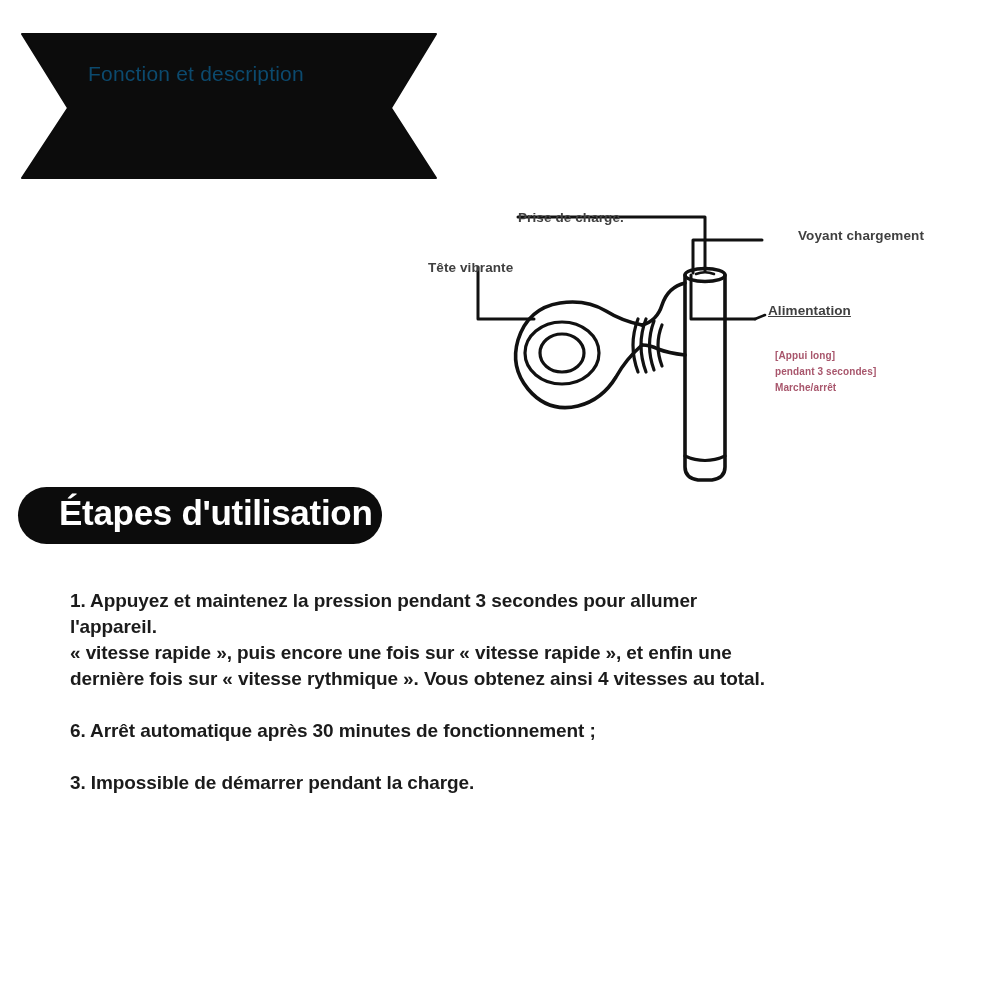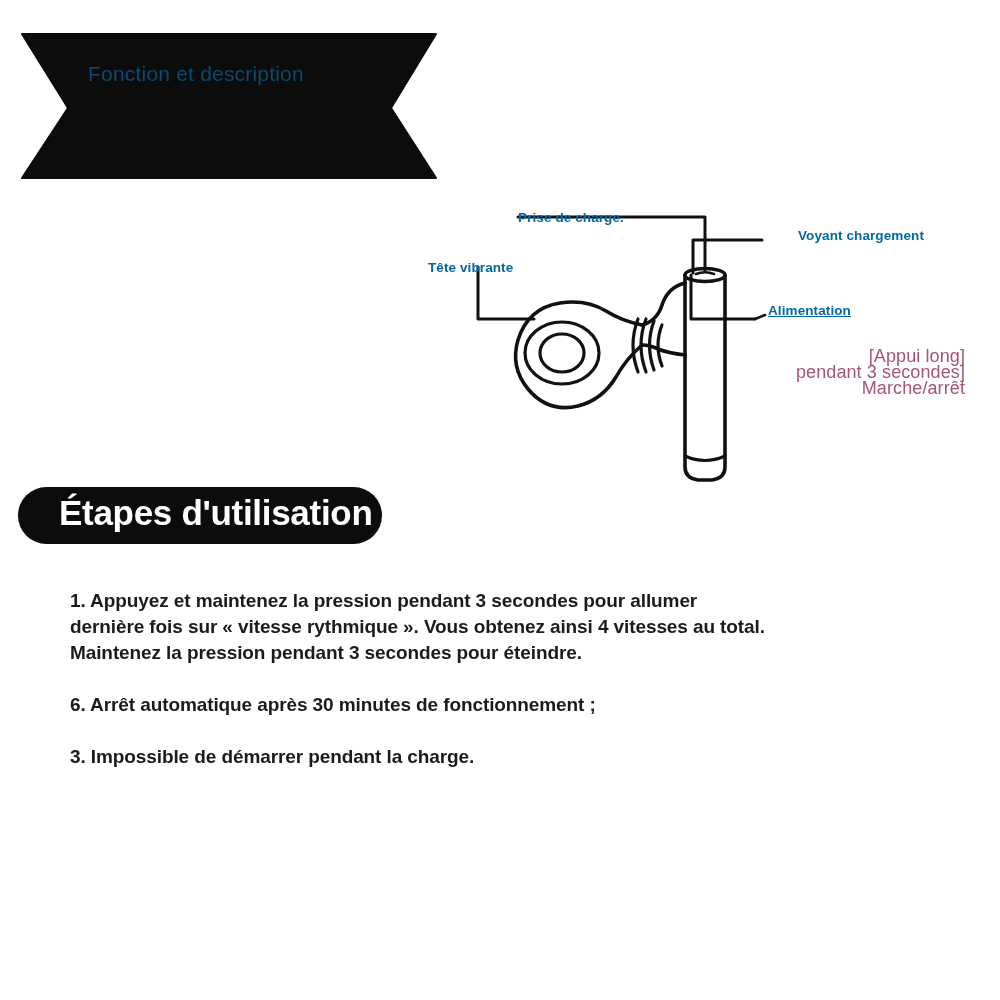--- a/index.html
+++ b/index.html
@@ -54,39 +54,39 @@
     width: 560px;
     height: 290px;
   }
   #device-diagram svg { display: block; }
 
   .diagram-label {
     position: absolute;
     font-family: "Liberation Sans", sans-serif;
     font-size: 13.5px;
     font-weight: bold;
-    color: #0369a1;
+    color: #404040;
     white-space: nowrap;
     letter-spacing: 0.1px;
   }
   #label-prise        { left: 518px; top: 210px; }
   #label-voyant       { left: 790px; top: 228px; margin-left: 8px; }
   #label-tete         { left: 428px; top: 260px; }
   #label-alimentation { left: 768px; top: 303px; text-decoration: underline; }
 
   #note-long-press {
     position: absolute;
     left: 775px;
     top: 348px;
     width: 190px;
-    text-align: right;
+    text-align: left;
     color: #a8566c;
     font-family: "Liberation Sans", sans-serif;
-    font-size: 18px;
-    font-weight: normal;
+    font-size: 10px;
+    font-weight: bold;
     line-height: 16px;
     letter-spacing: 0.1px;
   }
   #note-long-press div { white-space: nowrap; }
 
   
   #steps-pill {
     position: absolute;
     left: 18px;
     top: 487px;
@@ -200,21 +200,22 @@
     <div>[Appui long]</div>
     <div>pendant 3 secondes]</div>
     <div>Marche/arrêt</div>
   </div>
 
   <div id="steps-pill"></div>
   <div id="steps-pill-label">Étapes d'utilisation</div>
 
   <div id="steps-body">
     <p class="para">1. Appuyez et maintenez la pression pendant 3 secondes pour allumer</p>
+    <p class="para">l'appareil.</p>
+    <p class="para">« vitesse rapide », puis encore une fois sur « vitesse rapide », et enfin une</p>
     <p class="para">dernière fois sur « vitesse rythmique ». Vous obtenez ainsi 4 vitesses au total.</p>
-    <p class="para">Maintenez la pression pendant 3 secondes pour éteindre.</p>
     <div class="gap"></div>
     <p class="para">6. Arrêt automatique après 30 minutes de fonctionnement ;</p>
     <div class="gap"></div>
     <p class="para">3. Impossible de démarrer pendant la charge.</p>
   </div>
 
 </div>
 
 </body></html>

